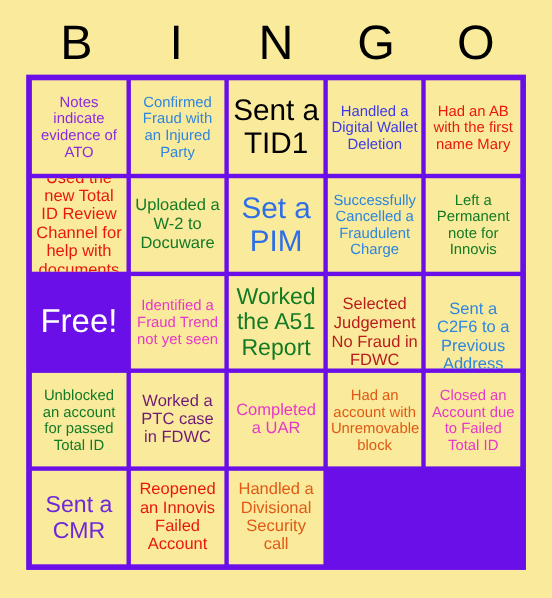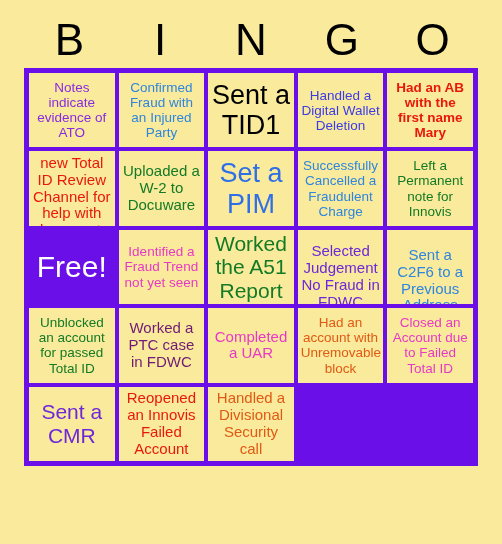--- a/index.html
+++ b/index.html
@@ -35,21 +35,21 @@
     line-height: 44px;
     color: #000000;
     font-weight: 400;
     font-family: "Liberation Sans", sans-serif;
   }
   #grid {
     position: absolute;
     left: 24px;
     top: 68px;
     width: 454px;
-    height: 398px;
+    height: 450px;
     box-sizing: border-box;
     background: #6B0FE8;
     border: 5px solid #6B0FE8;
     display: grid;
     grid-template-columns: repeat(5, 1fr);
     grid-template-rows: repeat(5, 1fr);
     gap: 4px;
   }
   .cell {
     background: #FAEA9B;
@@ -102,21 +102,21 @@
       <div class="cell sz-s">
         <span class="cell-text" style="color: rgb(46, 134, 222);">Confirmed Fraud with an Injured Party</span>
       </div>
       <div class="cell sz-xl">
         <span class="cell-text" style="color: rgb(0, 0, 0);">Sent a TID1</span>
       </div>
       <div class="cell sz-s">
         <span class="cell-text" style="color: rgb(59, 59, 232);">Handled a Digital Wallet Deletion</span>
       </div>
       <div class="cell sz-s">
-        <span class="cell-text" style="color: rgb(232, 25, 12); font-weight: bold;">Had an AB with the first name Mary</span>
+        <span class="cell-text" style="color: rgb(232, 25, 12);">Had an AB with the first name Mary</span>
       </div>
       <div class="cell sz-xs">
         <span class="cell-text" style="color: rgb(232, 25, 12);">Used the new Total ID Review Channel for help with documents</span>
       </div>
       <div class="cell sz-m">
         <span class="cell-text" style="color: rgb(19, 122, 38);">Uploaded a W-2 to Docuware</span>
       </div>
       <div class="cell sz-xl">
         <span class="cell-text" style="color: rgb(46, 111, 232);">Set a PIM</span>
       </div>
@@ -129,21 +129,21 @@
       <div class="cell free">
         <span class="cell-text" style="color: rgb(255, 255, 255);">Free!</span>
       </div>
       <div class="cell sz-s">
         <span class="cell-text" style="color: rgb(232, 56, 200);">Identified a Fraud Trend not yet seen</span>
       </div>
       <div class="cell sz-l">
         <span class="cell-text" style="color: rgb(19, 122, 38);">Worked the A51 Report</span>
       </div>
       <div class="cell sz-m">
-        <span class="cell-text" style="color: #6d28d9; margin-top: 20px;">Selected Judgement No Fraud in FDWC</span>
+        <span class="cell-text" style="color: #b91c1c; margin-top: 20px;">Selected Judgement No Fraud in FDWC</span>
       </div>
       <div class="cell sz-xs">
         <span class="cell-text" style="color: rgb(46, 134, 222); margin-top: 44px;">Sent a C2F6 to a Previous Address due to ATO</span>
       </div>
       <div class="cell sz-s">
         <span class="cell-text" style="color: rgb(19, 122, 38);">Unblocked an account for passed Total ID</span>
       </div>
       <div class="cell sz-m">
         <span class="cell-text" style="color: #701a75; text-align: center;">Worked a PTC case in FDWC</span>
       </div>

